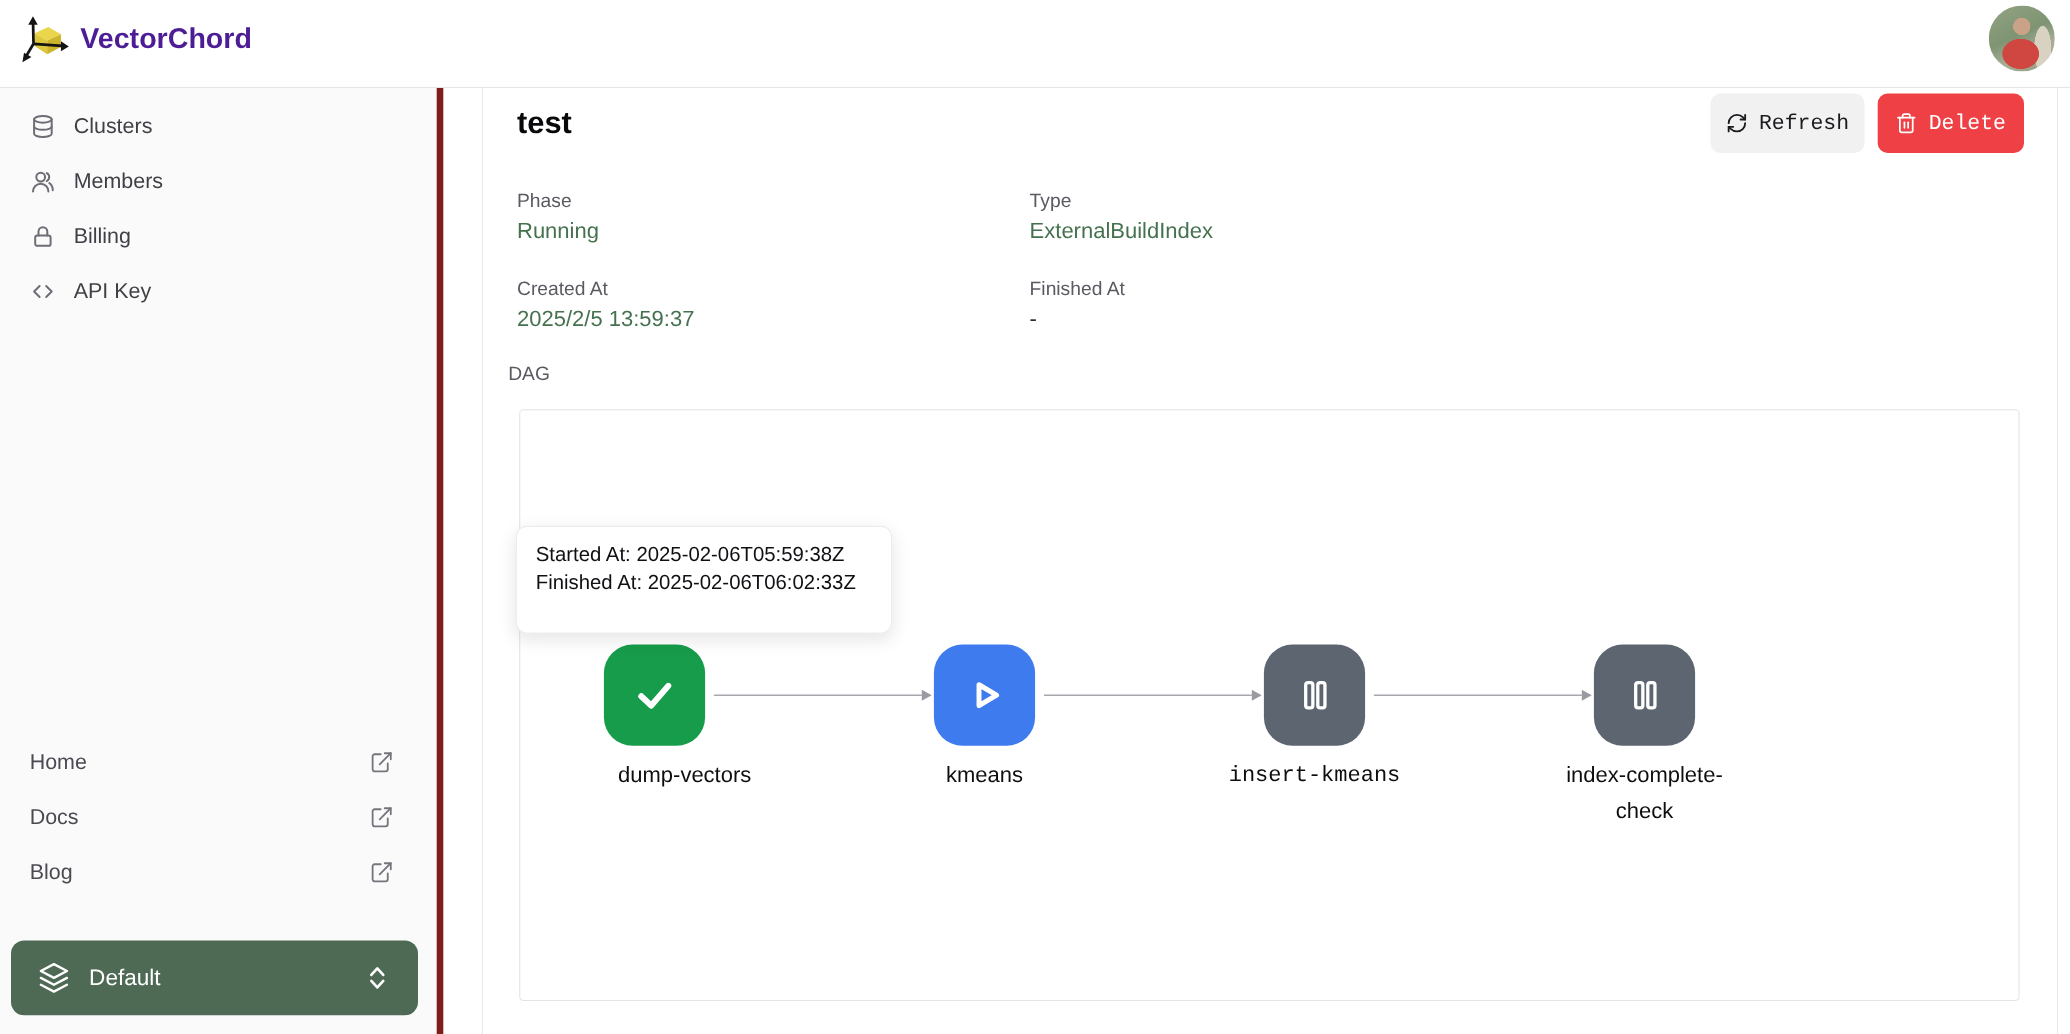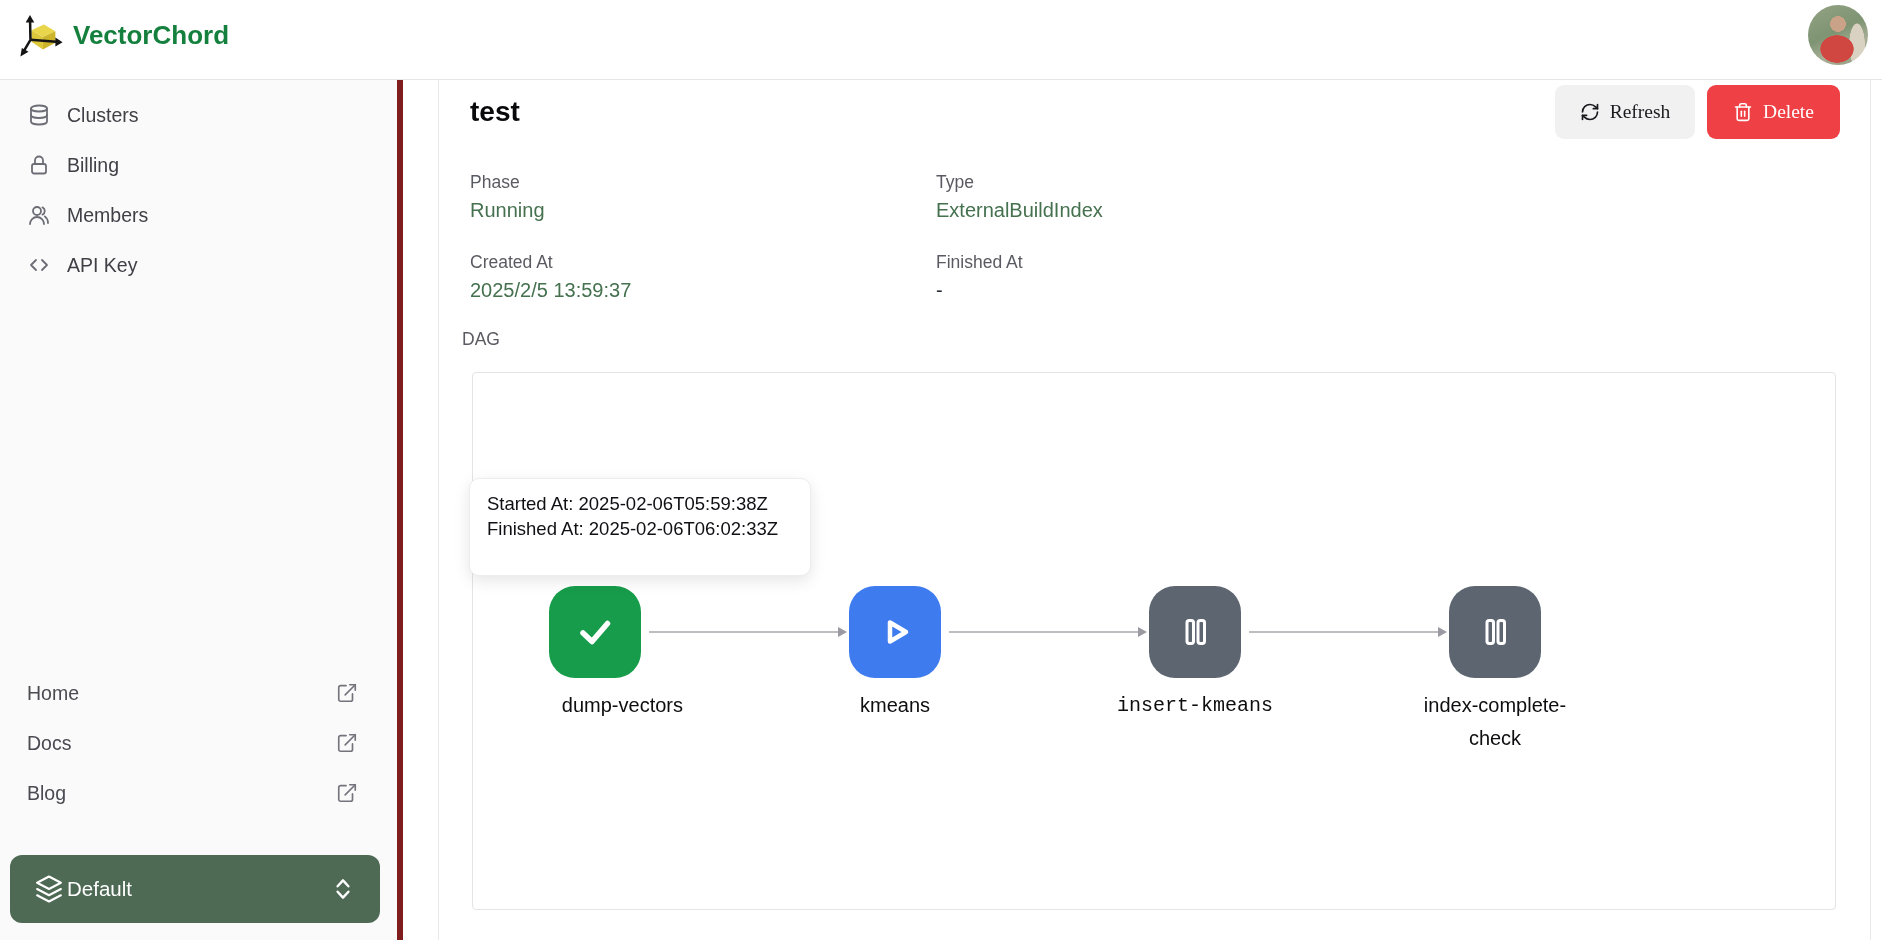--- a/index.html
+++ b/index.html
@@ -3,54 +3,54 @@
 <meta charset="utf-8">
 <style>
   html,body{margin:0;padding:0;background:#fff;}
   .app{position:relative;width:1882px;height:940px;overflow:hidden;background:#fff;
        font-family:"Liberation Sans",sans-serif;color:#18181b;}
 
   
   .topbar{position:absolute;left:0;top:0;width:100%;height:80px;background:#fff;
           border-bottom:1px solid #e6e6e9;box-sizing:border-box;}
   .brand{position:absolute;left:18px;top:12px;display:flex;align-items:center;gap:9px;cursor:pointer;}
-  .brand-name{font-size:26px;font-weight:bold;color:#15803d;}
+  .brand-name{font-size:26px;font-weight:bold;color:#4c1d95;}
   .avatar{position:absolute;top:5px;right:14px;width:60px;height:60px;border-radius:50%;cursor:pointer;
     background:
       radial-gradient(circle 8px at 30px 19px,#c9a287 97%,transparent),
       radial-gradient(ellipse 17px 14px at 29px 44px,#cf4740 96%,transparent),
       radial-gradient(ellipse 8px 22px at 49px 40px,#d9d2c2 95%,transparent),
       linear-gradient(155deg,#93a383 0%,#7e9473 45%,#a9af97 70%,#8c9a7c 100%);}
 
   
   .sidebar{position:absolute;left:0;top:80px;width:403px;bottom:0;background:#fafafa;
            border-right:6px solid #7f1d1d;box-sizing:border-box;}
   .nav{position:absolute;top:10px;left:0;right:1px;}
   .nav-item{display:flex;align-items:center;height:50px;padding-left:27px;gap:16px;
             font-size:19.5px;color:#3f3f46;cursor:pointer;}
   .nav-item svg{color:#6d6d76;flex:0 0 auto;}
   .links{position:absolute;top:588px;left:0;right:1px;}
   .link-row{display:flex;align-items:center;justify-content:space-between;height:50px;
             padding:0 38px 0 27px;font-size:19.5px;color:#4a4a52;cursor:pointer;}
   .link-row svg{color:#74747d;}
   .workspace-btn{position:absolute;left:10px;bottom:17px;width:370px;height:68px;border:none;
-            border-radius:12px;background:#4e6a55;display:flex;align-items:center;gap:3px;
+            border-radius:12px;background:#4e6a55;display:flex;align-items:center;gap:17px;
             padding:0 24px;color:#fff;font-size:20.5px;cursor:pointer;
             font-family:"Liberation Sans",sans-serif;box-sizing:border-box;}
   .workspace-btn .chev{margin-left:auto;}
 
   
   .main{position:absolute;left:404px;top:80px;right:0;bottom:0;background:#fff;}
   .gutter{position:absolute;top:0;bottom:0;width:1px;background:#e9e9ec;}
   .gutter-l{left:34px;} .gutter-r{left:1466px;}
 
   .page-title{position:absolute;left:66px;top:16px;margin:0;font-size:28px;font-weight:bold;color:#09090b;}
   .btn{position:absolute;top:5px;height:54px;border:none;border-radius:9px;display:flex;
        align-items:center;justify-content:center;gap:10px;font-size:19.5px;cursor:pointer;
-       font-family:Liberation Serif, serif;}
+       font-family:Liberation Mono, monospace;}
   .btn-refresh{left:1151px;width:140px;background:#f1f1f2;color:#1b1b1f;}
   .btn-delete{left:1303px;width:133px;background:#ee4045;color:#fff;}
 
   .f-label{position:absolute;font-size:17.5px;color:#5a5a62;}
   .f-value{position:absolute;font-size:20px;color:#45714f;}
   .f-value.plain{color:#252a35;}
   .lbl-phase{left:66px;top:92px;} .val-phase{left:66px;top:119px;}
   .lbl-type{left:532px;top:92px;} .val-type{left:532px;top:119px;}
   .lbl-created{left:66px;top:172px;} .val-created{left:66px;top:199px;}
   .lbl-finished{left:532px;top:172px;} .val-finished{left:532px;top:199px;}
@@ -104,33 +104,33 @@
       <div class="nav-item">
         <svg width="24" height="24" viewBox="0 0 24 24" fill="none" stroke="currentColor" stroke-width="1.8" stroke-linecap="round" stroke-linejoin="round">
           <ellipse cx="12" cy="5.5" rx="8" ry="3"></ellipse>
           <path d="M4 5.5v6.5c0 1.7 3.6 3 8 3s8-1.3 8-3V5.5"></path>
           <path d="M4 12v6.5c0 1.7 3.6 3 8 3s8-1.3 8-3V12"></path>
         </svg>
         <span>Clusters</span>
       </div>
       <div class="nav-item">
         <svg width="24" height="24" viewBox="0 0 24 24" fill="none" stroke="currentColor" stroke-width="1.8" stroke-linecap="round" stroke-linejoin="round">
-          <rect x="5" y="11" width="14" height="9.5" rx="2"></rect>
-          <path d="M8 11V7.5a4 4 0 0 1 8 0V11"></path>
-        </svg>
-        <span>Billing</span>
-      </div>
-      <div class="nav-item">
-        <svg width="24" height="24" viewBox="0 0 24 24" fill="none" stroke="currentColor" stroke-width="1.8" stroke-linecap="round" stroke-linejoin="round">
           <circle cx="10" cy="8" r="4"></circle>
           <path d="M17 21a7 7 0 0 0-14 0"></path>
           <path d="M21 20c0-2.9-1.6-5.4-3.2-6.6"></path>
           <path d="M15.5 4.4a4 4 0 0 1 0 7.2"></path>
         </svg>
         <span>Members</span>
+      </div>
+      <div class="nav-item">
+        <svg width="24" height="24" viewBox="0 0 24 24" fill="none" stroke="currentColor" stroke-width="1.8" stroke-linecap="round" stroke-linejoin="round">
+          <rect x="5" y="11" width="14" height="9.5" rx="2"></rect>
+          <path d="M8 11V7.5a4 4 0 0 1 8 0V11"></path>
+        </svg>
+        <span>Billing</span>
       </div>
       <div class="nav-item">
         <svg width="24" height="24" viewBox="0 0 24 24" fill="none" stroke="currentColor" stroke-width="1.8" stroke-linecap="round" stroke-linejoin="round">
           <path d="M9 7l-5 5 5 5"></path>
           <path d="M15 7l5 5-5 5"></path>
         </svg>
         <span>API Key</span>
       </div>
     </nav>
 

